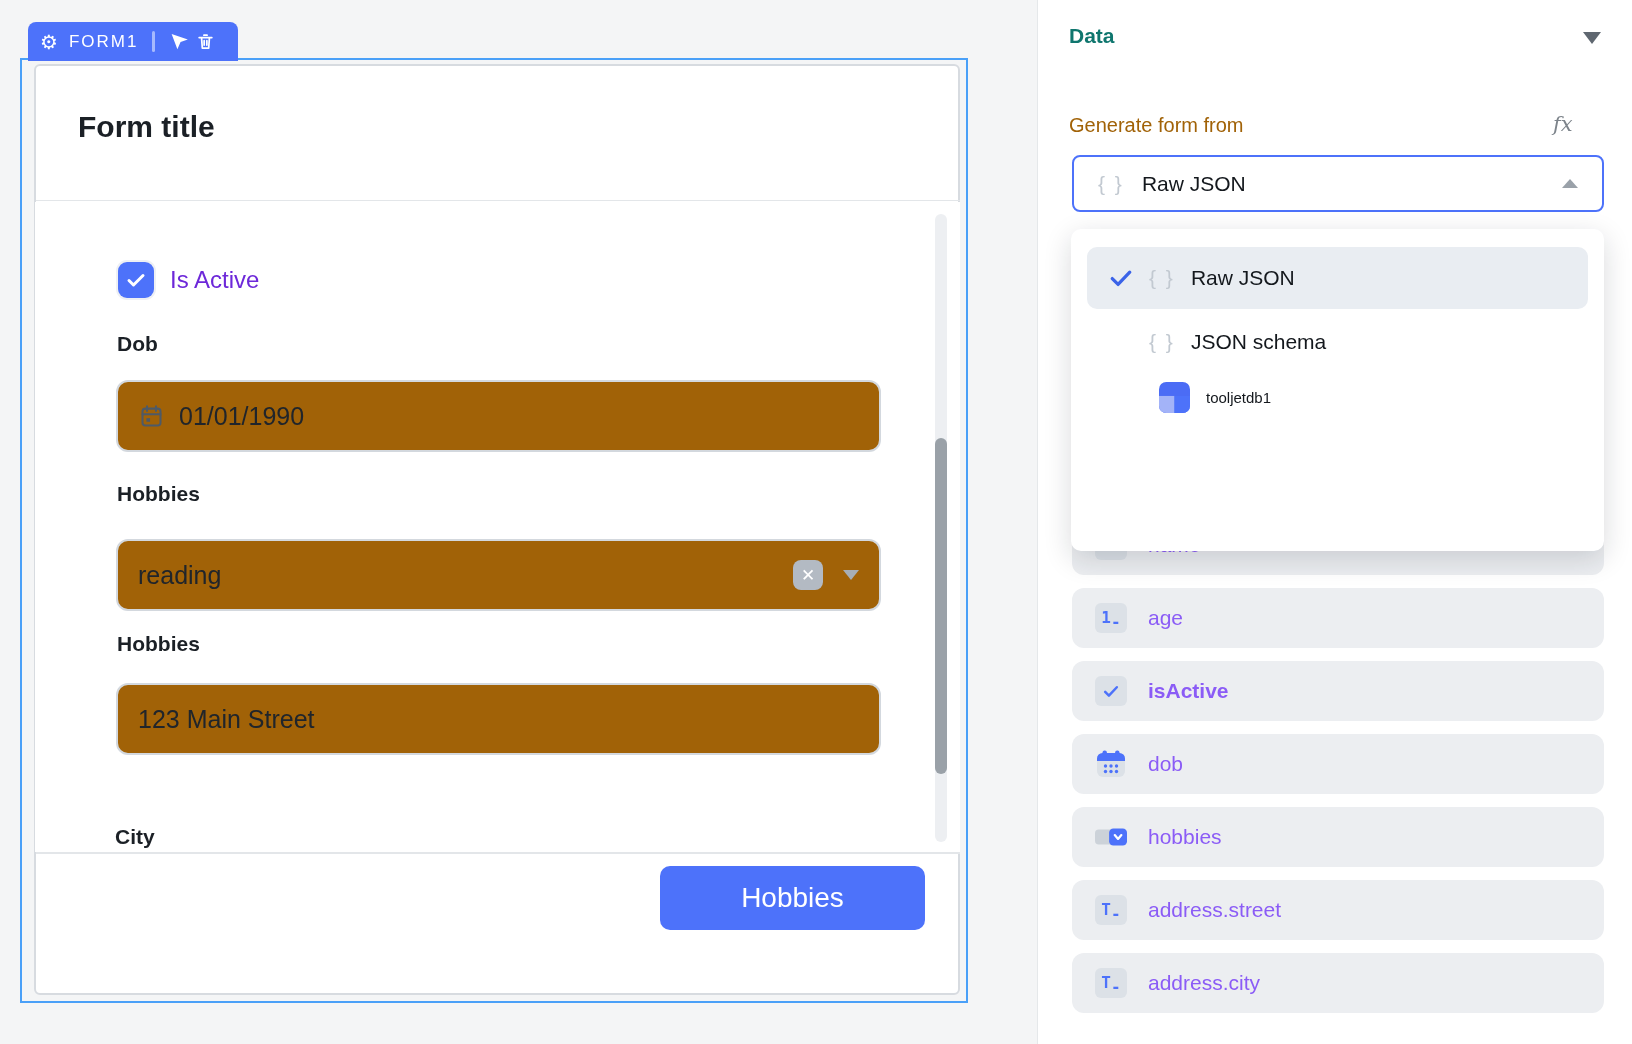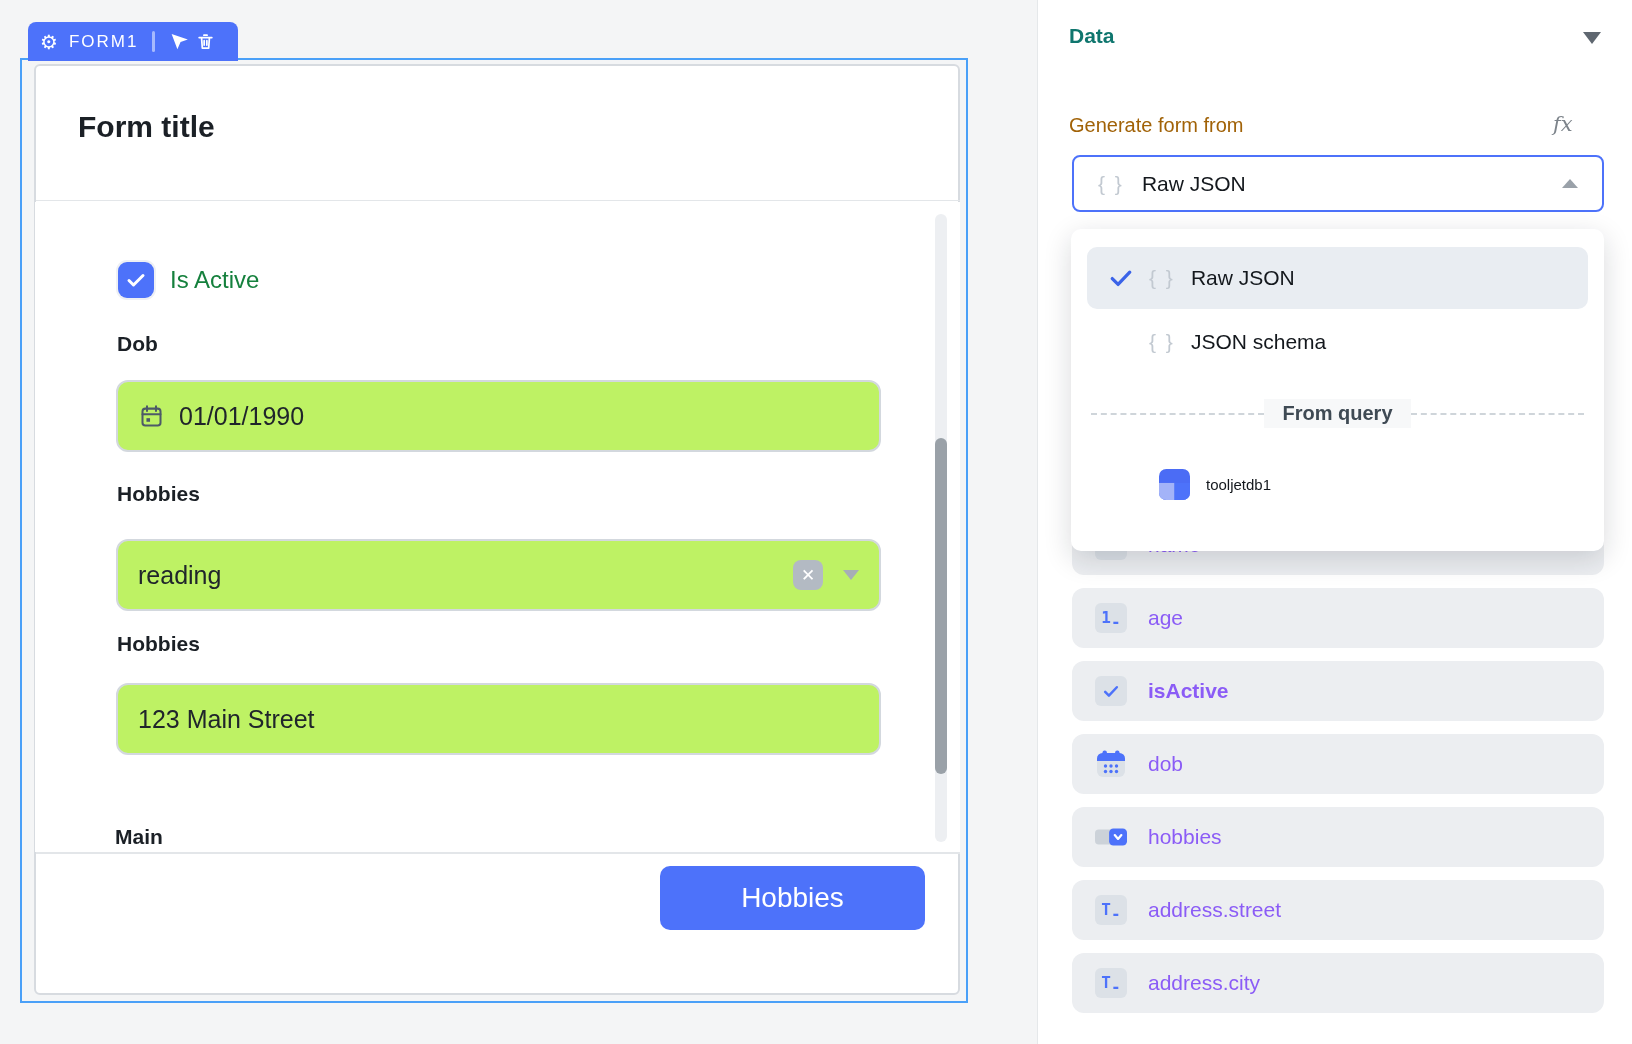--- a/index.html
+++ b/index.html
@@ -15,24 +15,24 @@
   .badge-icon{display:flex;align-items:center;justify-content:center;width:26px;height:26px;}
 
   .form-card{position:absolute;left:34px;top:64px;width:926px;height:931px;background:#fff;border:2px solid #d7dbe0;border-radius:6px;box-sizing:border-box;}
   .form-title{position:absolute;left:78px;top:110px;font-size:30px;font-weight:700;color:#1b2026;z-index:2;}
   .form-header-divider{position:absolute;left:36px;top:200px;width:924px;height:1px;background:#e3e6e9;}
   .form-footer-divider{position:absolute;left:36px;top:852px;width:924px;height:2px;background:#e3e6e9;}
 
   .form-body{position:absolute;left:35px;top:202px;width:925px;height:650px;overflow:hidden;background:#fff;}
   .checkbox-row{position:absolute;left:83px;top:60px;display:flex;align-items:center;}
   .checkbox{width:36px;height:36px;background:#4d72fa;border-radius:9px;display:flex;align-items:center;justify-content:center;box-shadow:0 0 0 2px #eef0f4;}
-  .checkbox-label{margin-left:16px;font-size:24px;color:#15803d;}
+  .checkbox-label{margin-left:16px;font-size:24px;color:#6d28d9;}
 
   .field-label{position:absolute;font-size:21px;font-weight:600;color:#1b2026;}
-  .text-input{position:absolute;left:81px;width:765px;height:72px;border:2px solid #d3d8de;border-radius:12px;background:#bef264;box-sizing:border-box;display:flex;align-items:center;padding:0 20px;}
+  .text-input{position:absolute;left:81px;width:765px;height:72px;border:2px solid #d3d8de;border-radius:12px;background:#a16207;box-sizing:border-box;display:flex;align-items:center;padding:0 20px;}
   .input-value{font-size:25px;color:#20252b;}
   .clear-chip{width:30px;height:30px;background:#b3bac3;border-radius:8px;display:flex;align-items:center;justify-content:center;color:#fff;font-size:17px;font-weight:700;margin-left:auto;}
   .caret-down-sm{width:0;height:0;border-left:8px solid transparent;border-right:8px solid transparent;border-top:10px solid #a7aeb6;margin-left:20px;}
 
   .vscroll-track{position:absolute;left:900px;top:12px;width:12px;height:628px;background:#edeff2;border-radius:6px;}
   .vscroll-thumb{position:absolute;left:0;top:224px;width:12px;height:336px;background:#9aa1a8;border-radius:6px;}
 
   .submit-btn{position:absolute;left:660px;top:866px;width:265px;height:64px;background:#4d72fa;border:none;border-radius:10px;color:#fff;font-size:28px;font-weight:500;font-family:inherit;display:flex;align-items:center;justify-content:center;cursor:pointer;}
 
   
@@ -120,21 +120,21 @@
       <span class="input-value">reading</span>
       <span class="clear-chip">✕</span>
       <span class="caret-down-sm"></span>
     </div>
 
     <div class="field-label" style="left:82px;top:430px;">Hobbies</div>
     <div class="text-input" style="top:481px;">
       <span class="input-value">123 Main Street</span>
     </div>
 
-    <div class="field-label" style="left:80px;top:623px;">Main</div>
+    <div class="field-label" style="left:80px;top:623px;">City</div>
 
     <div class="vscroll-track">
       <div class="vscroll-thumb"></div>
     </div>
   </div>
 
   <div class="form-footer-divider"></div>
   <button class="submit-btn">Hobbies</button>
 
   <div class="panel"></div>
@@ -222,25 +222,20 @@
             <path d="M4.5 12.5l5 5L19.5 7"></path>
           </svg>
       </span>
       <span class="braces">{ }</span>
       <span class="menu-label">Raw JSON</span>
     </div>
     <div class="menu-item plain">
       <span class="braces">{ }</span>
       <span class="menu-label">JSON schema</span>
     </div>
-    <div class="menu-divider">
-      <span class="dash"></span>
-      <span class="menu-divider-label">From query</span>
-      <span class="dash"></span>
-    </div>
     <div class="query-item">
       <span style="display:flex;">
         <svg width="31" height="31" viewBox="0 0 30 30">
             <defs>
               <clipPath id="rc">
                 <rect width="30" height="30" rx="7"></rect>
               </clipPath>
             </defs>
             <g clip-path="url(#rc)">
               <rect width="30" height="30" fill="#4b6cf5"></rect>

